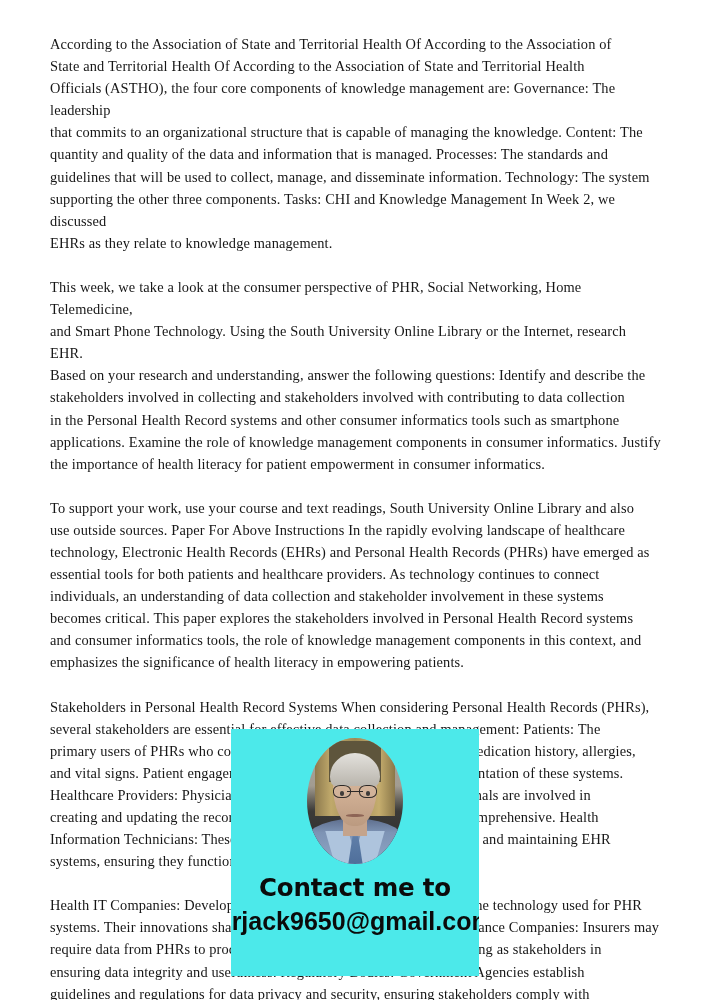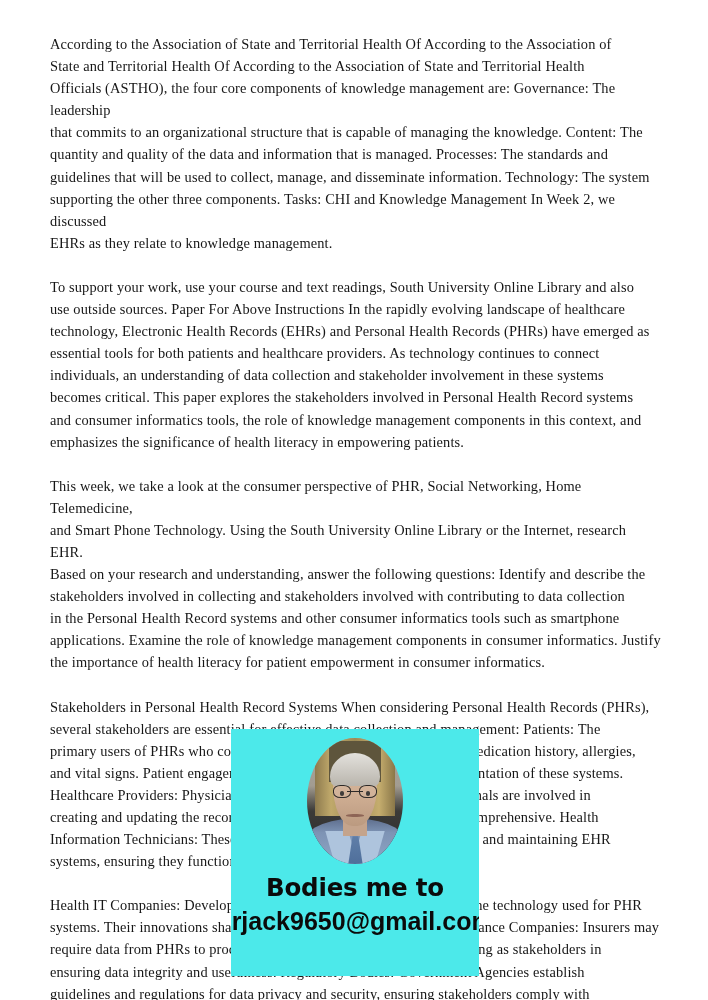--- a/index.html
+++ b/index.html
@@ -193,35 +193,35 @@
 
   <div id="doc-body">
     <p class="para">According to the Association of State and Territorial Health Of According to the Association of
 State and Territorial Health Of According to the Association of State and Territorial Health
 Officials (ASTHO), the four core components of knowledge management are: Governance: The leadership
 that commits to an organizational structure that is capable of managing the knowledge. Content: The
 quantity and quality of the data and information that is managed. Processes: The standards and
 guidelines that will be used to collect, manage, and disseminate information. Technology: The system
 supporting the other three components. Tasks: CHI and Knowledge Management In Week 2, we discussed
 EHRs as they relate to knowledge management.</p>
+    <p class="para">This week, we take a look at the consumer perspective of PHR, Social Networking, Home Telemedicine,
+and Smart Phone Technology. Using the South University Online Library or the Internet, research EHR.
+Based on your research and understanding, answer the following questions: Identify and describe the
+stakeholders involved in collecting and stakeholders involved with contributing to data collection
+in the Personal Health Record systems and other consumer informatics tools such as smartphone
+applications. Examine the role of knowledge management components in consumer informatics. Justify
+the importance of health literacy for patient empowerment in consumer informatics.</p>
     <p class="para">To support your work, use your course and text readings, South University Online Library and also
 use outside sources. Paper For Above Instructions In the rapidly evolving landscape of healthcare
 technology, Electronic Health Records (EHRs) and Personal Health Records (PHRs) have emerged as
 essential tools for both patients and healthcare providers. As technology continues to connect
 individuals, an understanding of data collection and stakeholder involvement in these systems
 becomes critical. This paper explores the stakeholders involved in Personal Health Record systems
 and consumer informatics tools, the role of knowledge management components in this context, and
 emphasizes the significance of health literacy in empowering patients.</p>
-    <p class="para">This week, we take a look at the consumer perspective of PHR, Social Networking, Home Telemedicine,
-and Smart Phone Technology. Using the South University Online Library or the Internet, research EHR.
-Based on your research and understanding, answer the following questions: Identify and describe the
-stakeholders involved in collecting and stakeholders involved with contributing to data collection
-in the Personal Health Record systems and other consumer informatics tools such as smartphone
-applications. Examine the role of knowledge management components in consumer informatics. Justify
-the importance of health literacy for patient empowerment in consumer informatics.</p>
     <p class="para">Stakeholders in Personal Health Record Systems When considering Personal Health Records (PHRs),
 several stakeholders are essential for effective data collection and management: Patients: The
 primary users of PHRs who contribute personal health data, including medication history, allergies,
 and vital signs. Patient engagement is crucial for the successful implementation of these systems.
 Healthcare Providers: Physicians, nurses, and other healthcare professionals are involved in
 creating and updating the records, ensuring that they are accurate and comprehensive. Health
 Information Technicians: These individuals play a vital role in managing and maintaining EHR
 systems, ensuring they function properly and securely.</p>
     <p class="para">Health IT Companies: Developers and vendors who create and support the technology used for PHR
 systems. Their innovations shape how data is collected and shared. Insurance Companies: Insurers may
@@ -249,18 +249,18 @@
       <div class="pt-eye l"></div>
       <div class="pt-eye r"></div>
       <div class="pt-glasses">
         <div class="pt-lens l"></div>
         <div class="pt-lens r"></div>
       </div>
       <div class="pt-bridge"></div>
       <div class="pt-mouth"></div>
     </div>
 
-    <div id="contact-line1">Bodies me to</div>
+    <div id="contact-line1">Contact me to</div>
     <div id="contact-email">drjack9650@gmail.com</div>
 
   </div>
 
 </div>
 
 </body></html>

